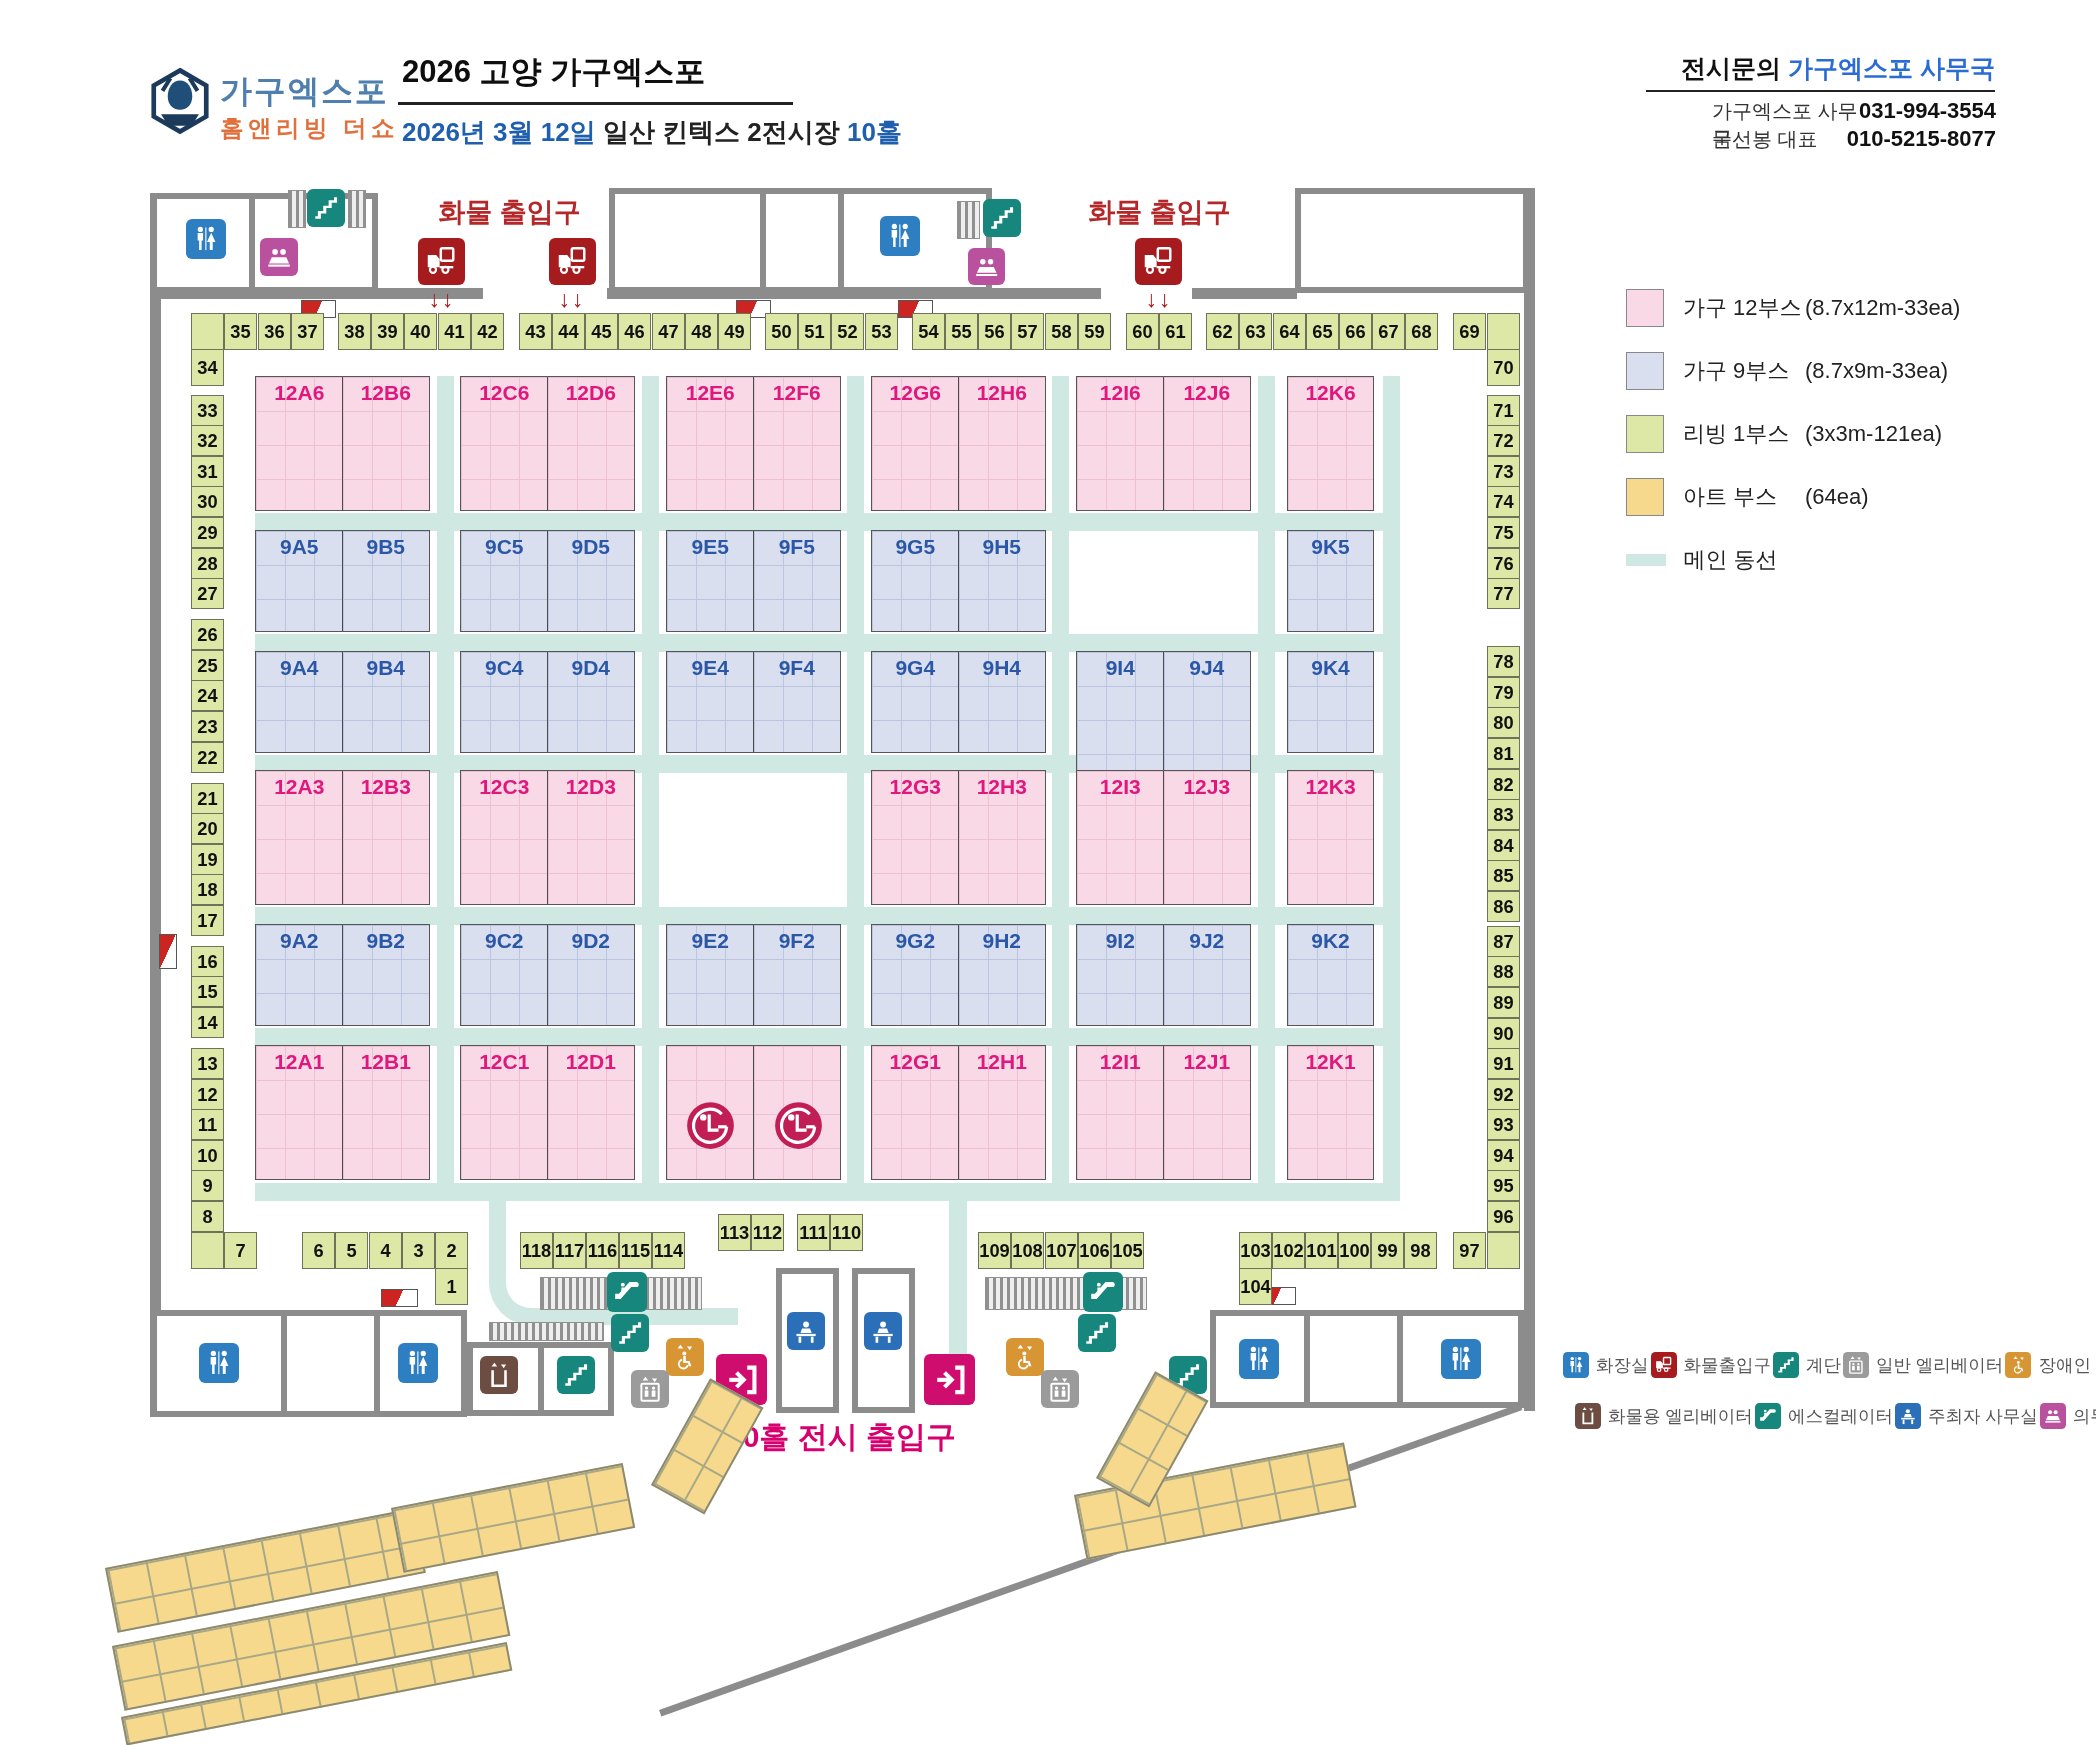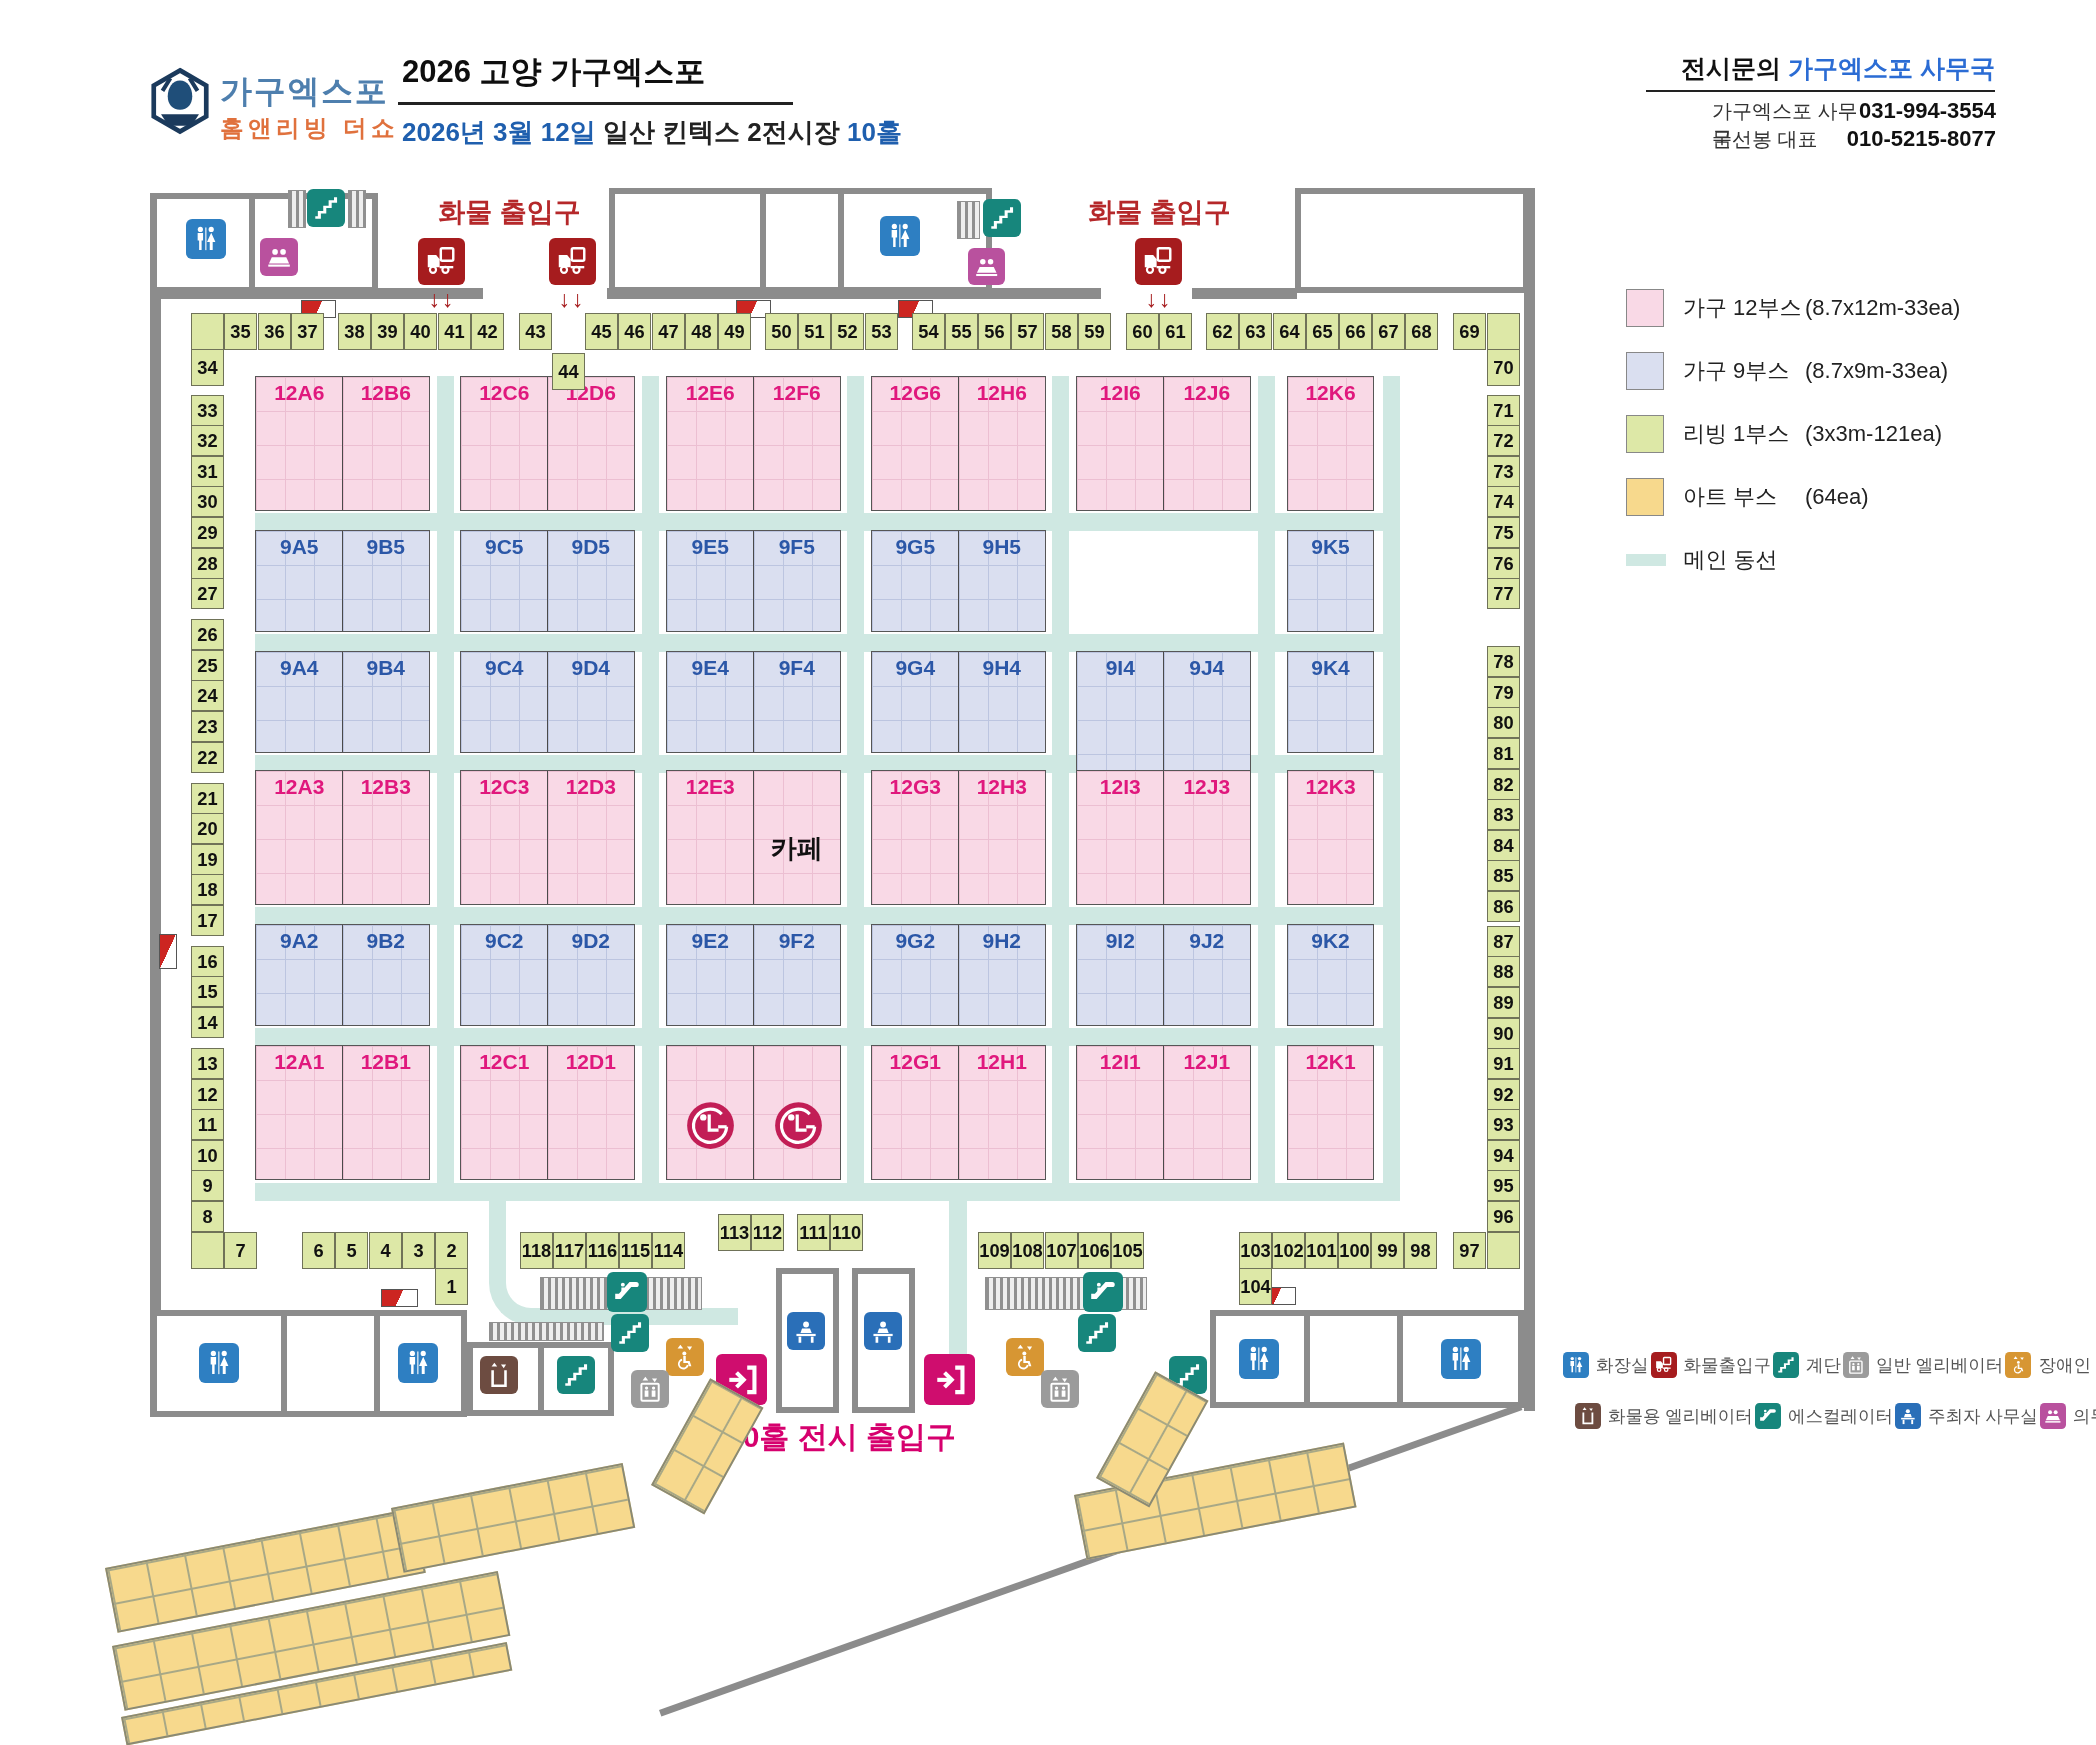--- a/index.html
+++ b/index.html
@@ -307,25 +307,20 @@
       <div class="block pink" style="left: 255px; top: 770px; width: 175px; height: 135px;">
         <div class="bdiv"></div>
         <div class="blabel pink" style="left: 0%; width: 50%;">12A3</div>
         <div class="blabel pink" style="left: 50%; width: 50%;">12B3</div>
       </div>
       <div class="block pink" style="left: 460px; top: 770px; width: 175px; height: 135px;">
         <div class="bdiv"></div>
         <div class="blabel pink" style="left: 0%; width: 50%;">12C3</div>
         <div class="blabel pink" style="left: 50%; width: 50%;">12D3</div>
       </div>
-      <div class="block pink" style="left: 666px; top: 770px; width: 175px; height: 135px;">
-        <div class="bdiv"></div>
-        <div class="blabel pink" style="left: 0%; width: 50%;">12E3</div>
-        <div class="bnote" style="left: 50%; top: 45%;">카페</div>
-      </div>
       <div class="block pink" style="left: 871px; top: 770px; width: 175px; height: 135px;">
         <div class="bdiv"></div>
         <div class="blabel pink" style="left: 0%; width: 50%;">12G3</div>
         <div class="blabel pink" style="left: 50%; width: 50%;">12H3</div>
       </div>
       <div class="block pink" style="left: 1076px; top: 770px; width: 175px; height: 135px;">
         <div class="bdiv"></div>
         <div class="blabel pink" style="left: 0%; width: 50%;">12I3</div>
         <div class="blabel pink" style="left: 50%; width: 50%;">12J3</div>
       </div>
@@ -403,21 +398,21 @@
       <div class="cell" style="left: 191px; top: 313px; width: 33px; height: 37px;"></div>
       <div class="cell" style="left: 224px; top: 313px; width: 33px; height: 37px;">35</div>
       <div class="cell" style="left: 258px; top: 313px; width: 33px; height: 37px;">36</div>
       <div class="cell" style="left: 291px; top: 313px; width: 33px; height: 37px;">37</div>
       <div class="cell" style="left: 338px; top: 313px; width: 33px; height: 37px;">38</div>
       <div class="cell" style="left: 371px; top: 313px; width: 33px; height: 37px;">39</div>
       <div class="cell" style="left: 404px; top: 313px; width: 33px; height: 37px;">40</div>
       <div class="cell" style="left: 438px; top: 313px; width: 33px; height: 37px;">41</div>
       <div class="cell" style="left: 471px; top: 313px; width: 33px; height: 37px;">42</div>
       <div class="cell" style="left: 519px; top: 313px; width: 33px; height: 37px;">43</div>
-      <div class="cell" style="left: 552px; top: 313px; width: 33px; height: 37px; margin-top: 40px;">44</div>
+      <div class="cell" style="left: 552px; top: 313px; width: 33px; height: 37px;">44</div>
       <div class="cell" style="left: 585px; top: 313px; width: 33px; height: 37px;">45</div>
       <div class="cell" style="left: 618px; top: 313px; width: 33px; height: 37px;">46</div>
       <div class="cell" style="left: 652px; top: 313px; width: 33px; height: 37px;">47</div>
       <div class="cell" style="left: 685px; top: 313px; width: 33px; height: 37px;">48</div>
       <div class="cell" style="left: 718px; top: 313px; width: 33px; height: 37px;">49</div>
       <div class="cell" style="left: 765px; top: 313px; width: 33px; height: 37px;">50</div>
       <div class="cell" style="left: 798px; top: 313px; width: 33px; height: 37px;">51</div>
       <div class="cell" style="left: 831px; top: 313px; width: 33px; height: 37px;">52</div>
       <div class="cell" style="left: 865px; top: 313px; width: 33px; height: 37px;">53</div>
       <div class="cell" style="left: 912px; top: 313px; width: 33px; height: 37px;">54</div>

